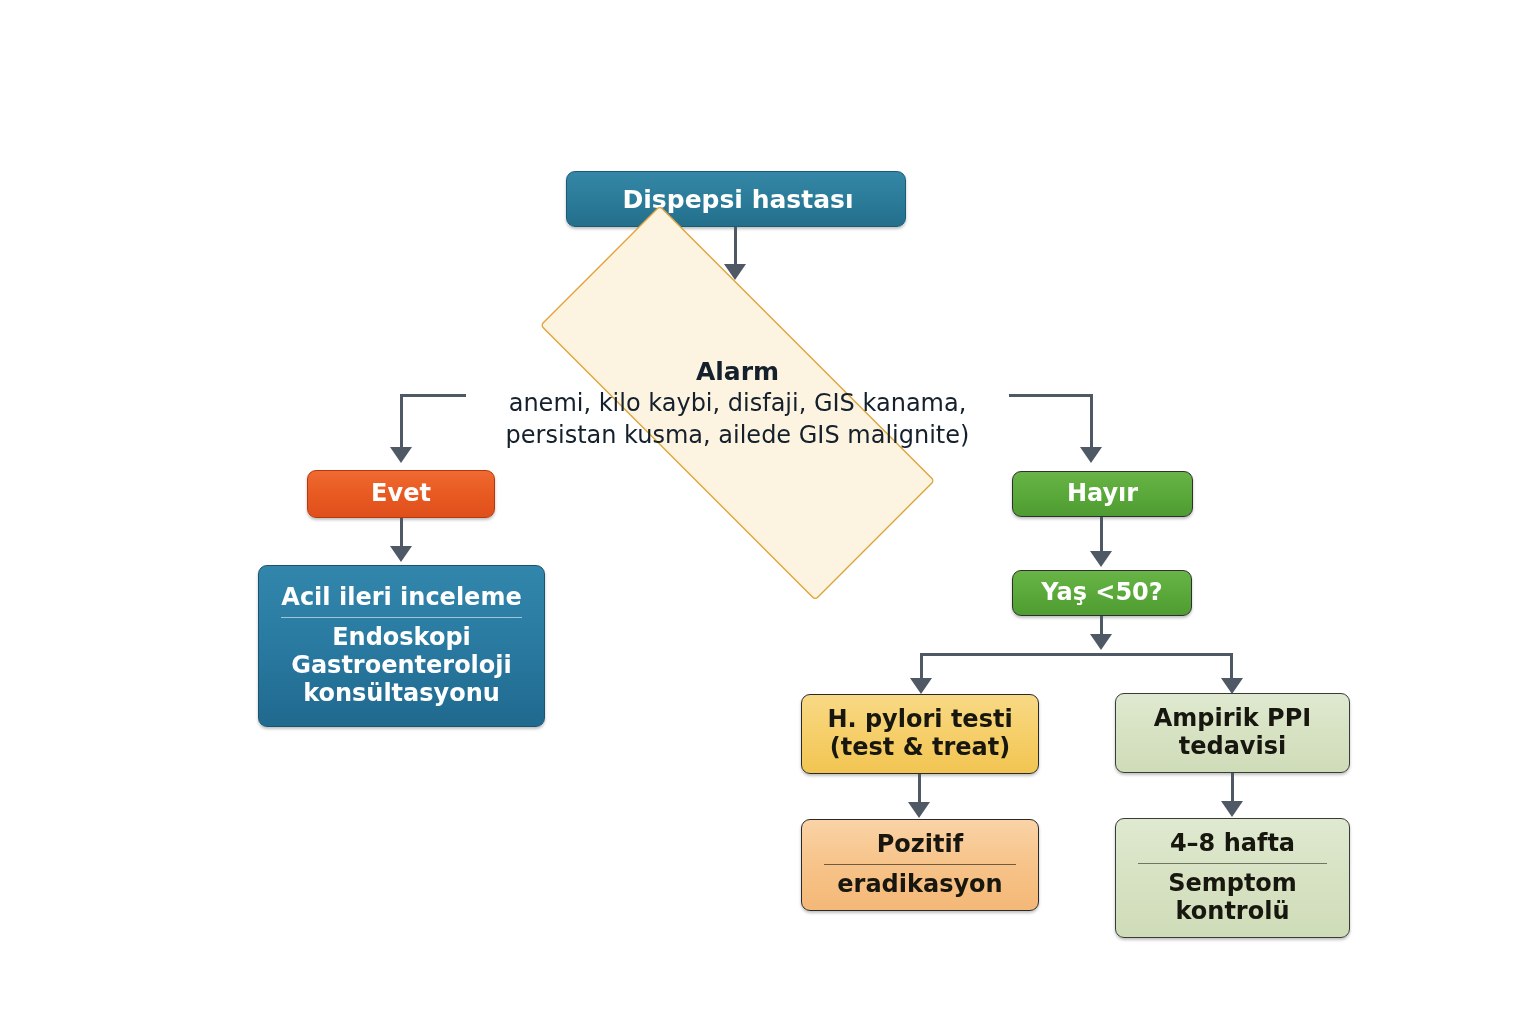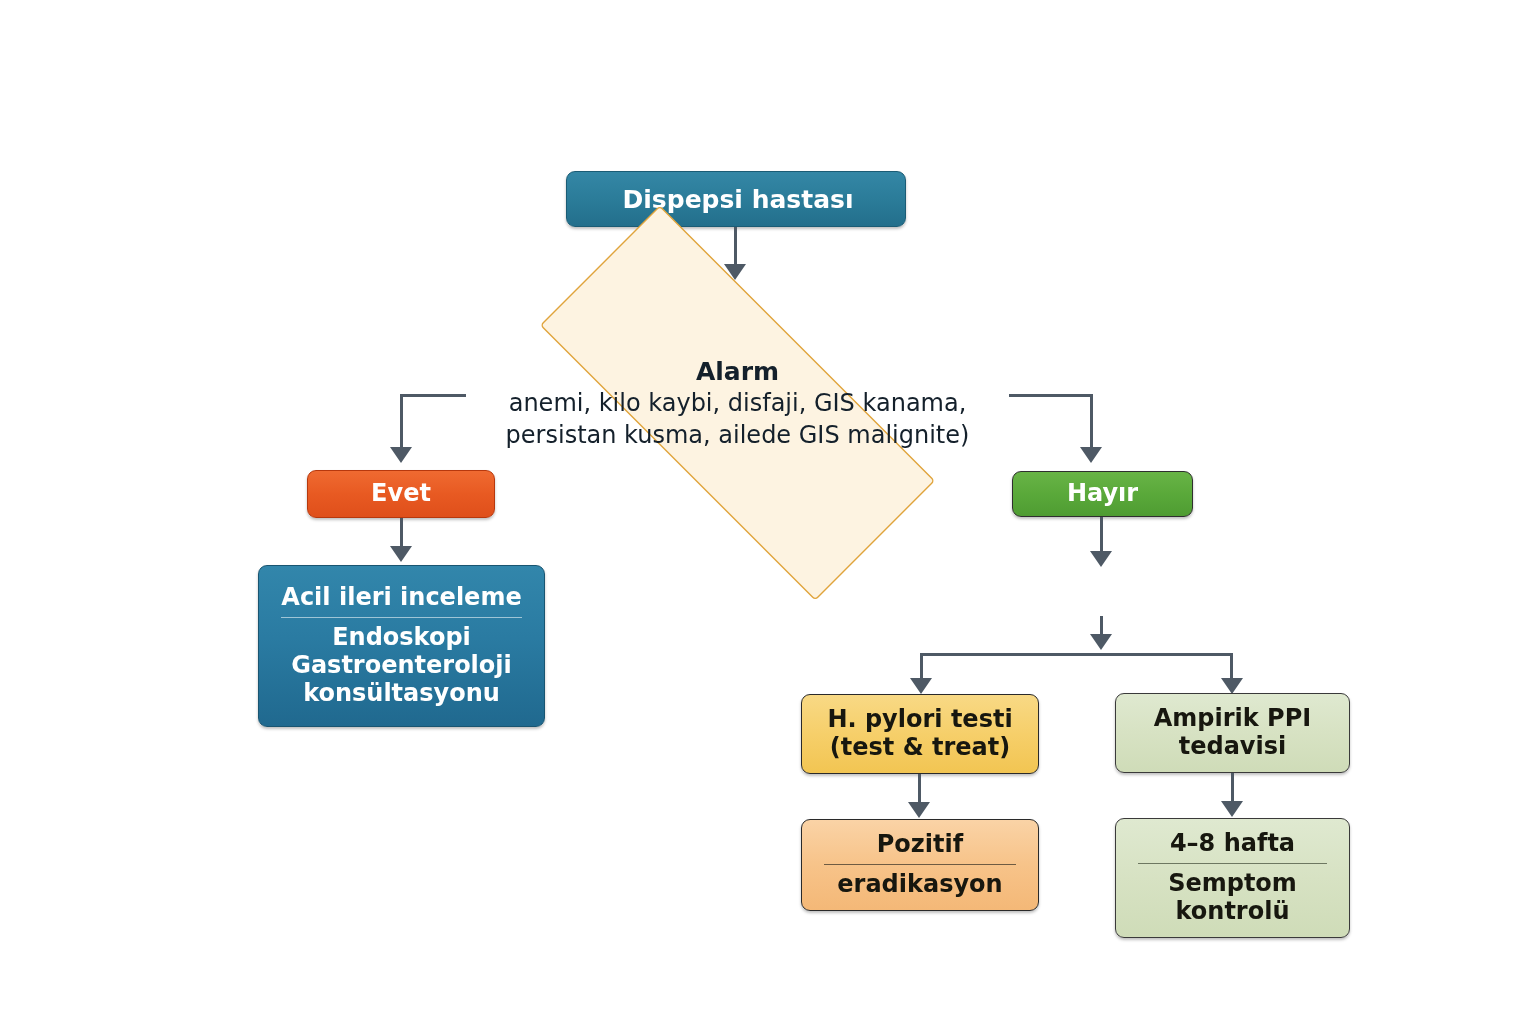--- a/index.html
+++ b/index.html
@@ -232,20 +232,23 @@
     </div>
   </div>
 
   <div class="node n-green" style="left:1012px; top:471px; width:181px; height:46px;">
     <div class="hdr" style="font-size:24px;">Hayır</div>
   </div>
 
   <div class="conn v-line" style="left:1100px; top:517px; height:37px;"></div>
   <div class="arrow-down" style="left:1090px; top:551px;"></div>
 
+  <div class="node n-green" style="left:1012px; top:570px; width:180px; height:46px;">
+    <div class="hdr" style="font-size:24px;">Yaş &lt;50?</div>
+  </div>
 
   <div class="conn v-line" style="left:1100px; top:616px; height:22px;"></div>
   <div class="arrow-down" style="left:1090px; top:634px;"></div>
 
   <div class="conn h-line" style="left:920px; top:653px; width:313px;"></div>
   <div class="conn v-line" style="left:920px; top:653px; height:28px;"></div>
   <div class="arrow-down" style="left:910px; top:678px;"></div>
   <div class="conn v-line" style="left:1230px; top:653px; height:28px;"></div>
   <div class="arrow-down" style="left:1221px; top:678px;"></div>
 

